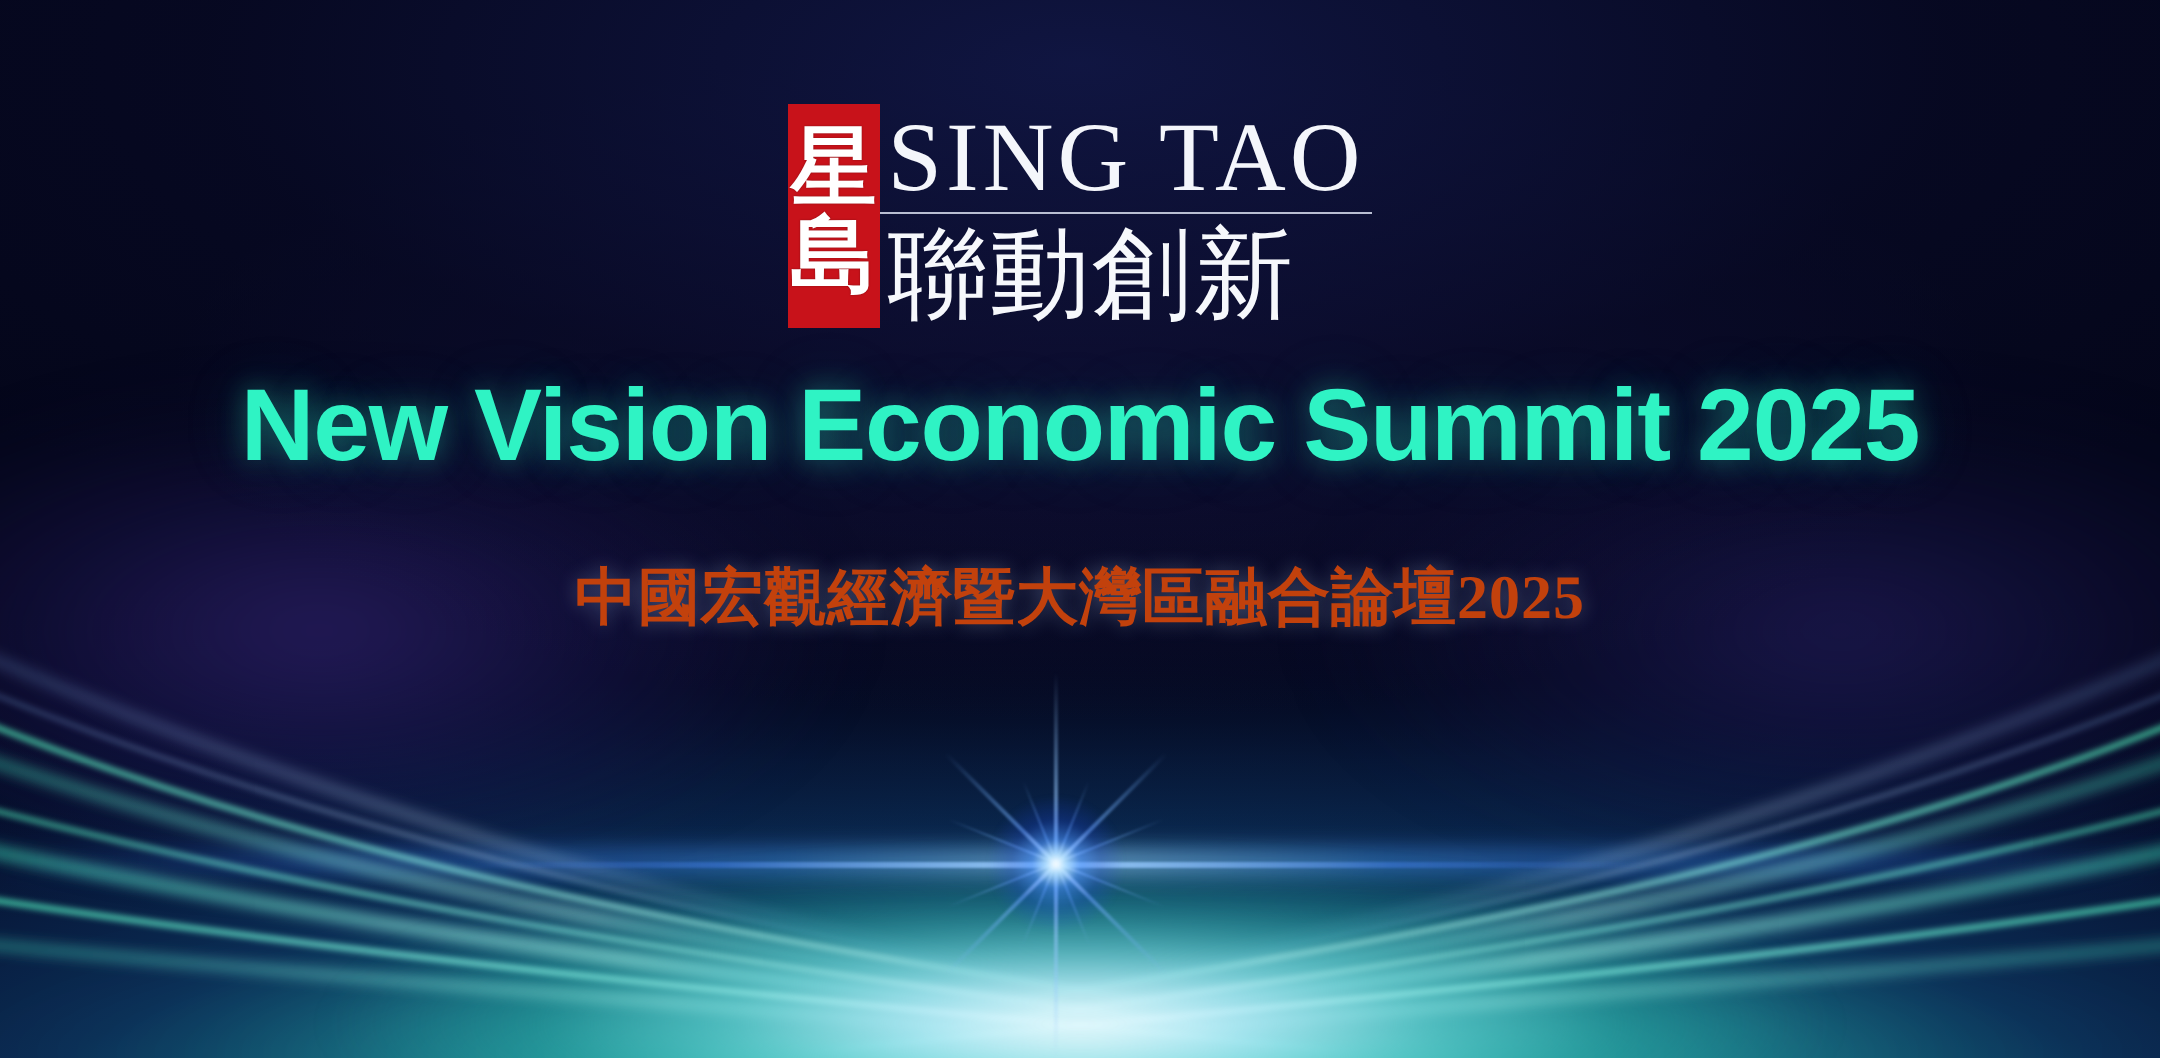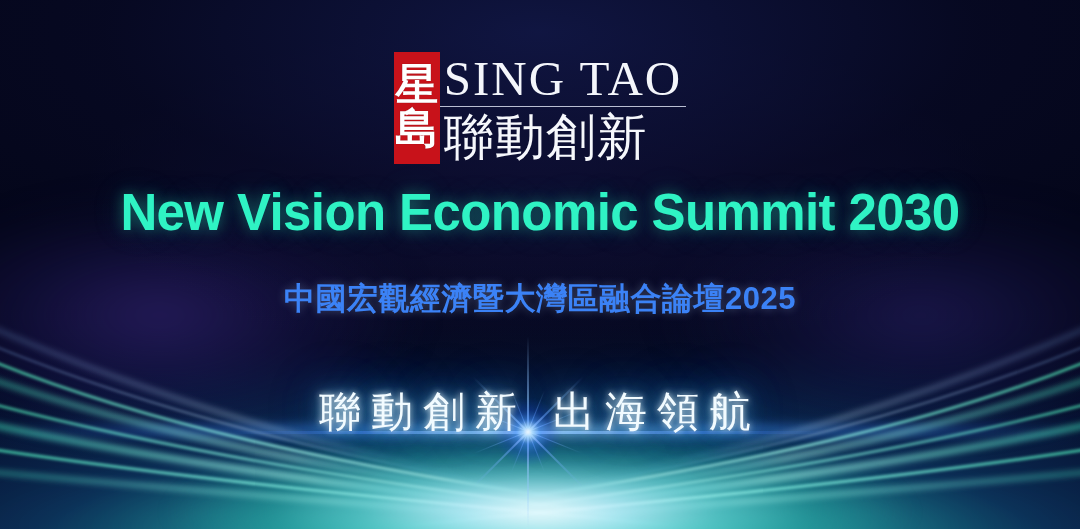--- a/index.html
+++ b/index.html
@@ -245,26 +245,26 @@
     letter-spacing: -0.6px;
     color: #2ff3c4;
     white-space: nowrap;
     text-shadow:
       0 0 14px rgba(47,243,196,0.38),
       0 0 32px rgba(25,180,170,0.22);
   }
 
   .subhead {
     margin-top: 9px;
-    font-family: Liberation Sans, sans-serif;
+    font-family: Liberation Serif, serif;
     font-weight: 700;
     font-size: 31px;
     line-height: 1.1;
     letter-spacing: 0.5px;
-    color: #3b82f6;
+    color: #c2410c;
     white-space: nowrap;
     text-shadow: 0 0 10px rgba(180,215,255,0.32);
   }
 
   .tagline {
     margin-top: 46px;
     font-family: "Liberation Sans", "DejaVu Sans", sans-serif;
     font-weight: 400;
     font-size: 42px;
     line-height: 1.12;
@@ -376,22 +376,19 @@
       <div class="logo-mark">
         <span>星</span>
         <span>島</span>
       </div>
       <div class="logo-text">
         <div class="logo-en">SING TAO</div>
         <div class="logo-cn">聯動創新</div>
       </div>
     </div>
 
-    <h1 class="headline">New Vision Economic Summit 2030</h1>
+    <h1 class="headline">New Vision Economic Summit 2025</h1>
 
     <h2 class="subhead">中國宏觀經濟暨大灣區融合論壇2025</h2>
 
-    <div class="tagline">
-      <span>聯動創新</span><span class="gap"></span><span>出海領航</span>
-    </div>
 
   </div>
 </div>
 
 </body></html>

